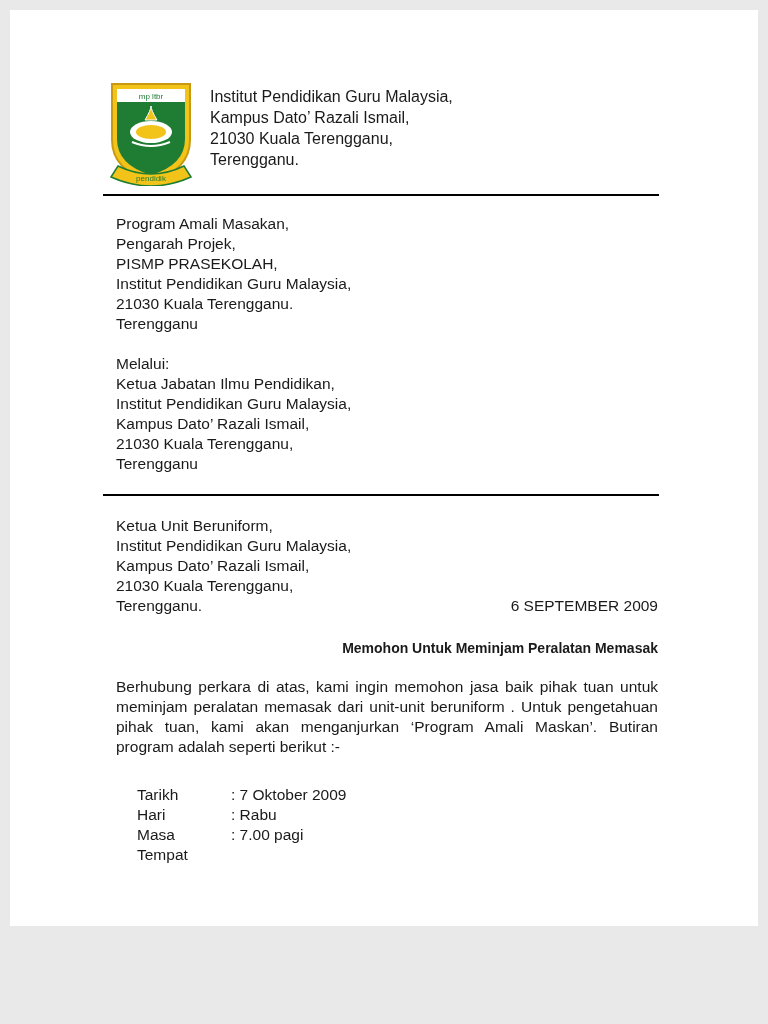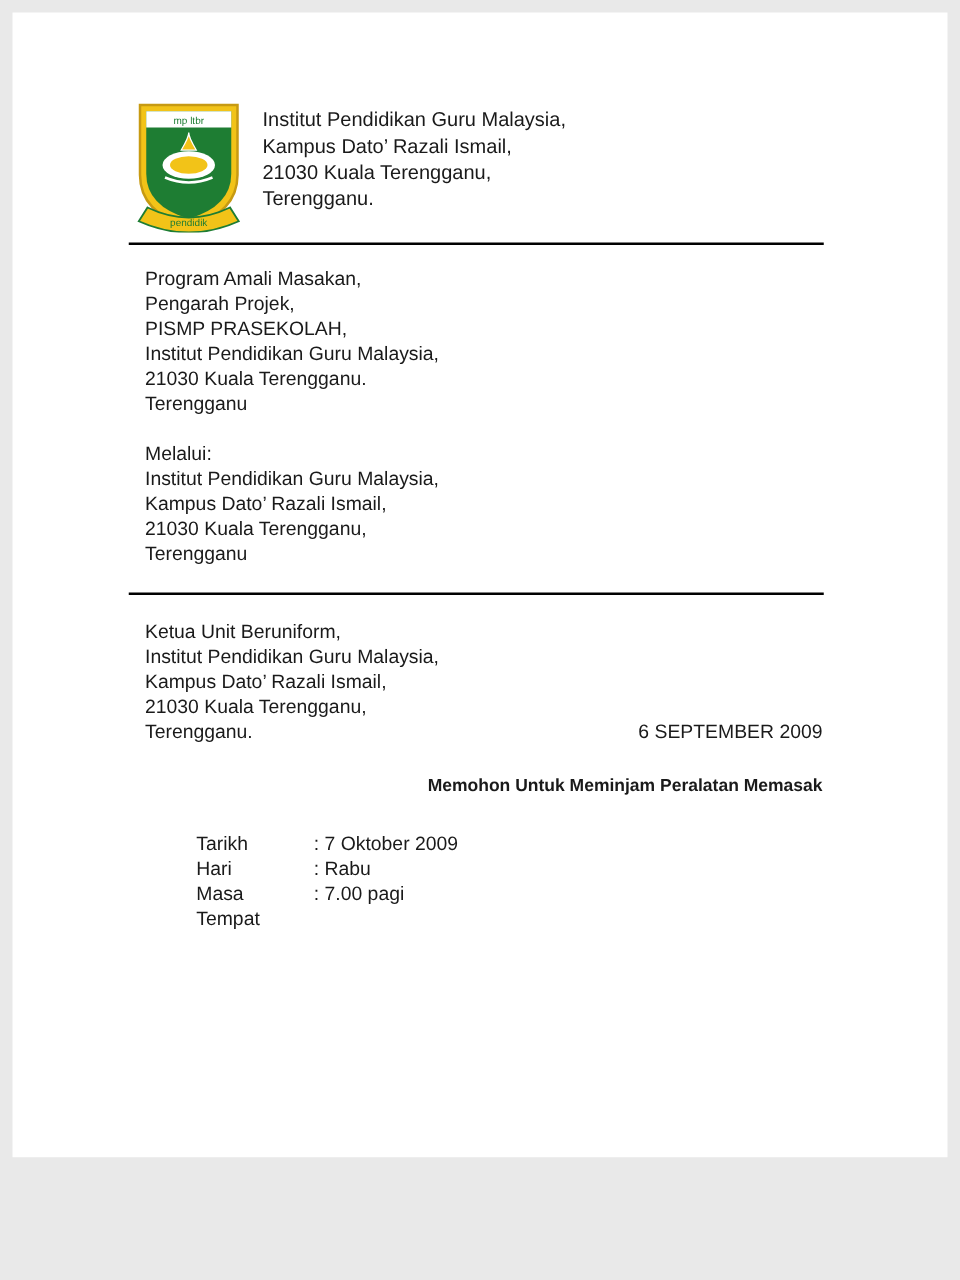--- a/index.html
+++ b/index.html
@@ -58,21 +58,21 @@
     font-weight:bold;
     text-align:right;
   }
   .body-par {
     margin-top:19px;
     font-size:15.5px;
     line-height:20px;
     text-align:justify;
   }
   .details { margin-top:28px; font-size:15.5px; line-height:20px; }
-  .detail-row { display:flex; margin-left:41px;align-items:center; }
+  .detail-row { display:flex; margin-left:21px;align-items:center; }
   .detail-label { width:94px; flex:0 0 auto; }
   .detail-value { flex:1; }
 </style>
 </head>
 <body>
 
 <div class="page">
 
   <div class="letterhead">
     <svg class="crest" viewBox="0 0 94 106" aria-hidden="true">
@@ -106,20 +106,21 @@
     <div>Program Amali Masakan,</div>
     <div>Pengarah Projek,</div>
     <div>PISMP PRASEKOLAH,</div>
     <div>Institut Pendidikan Guru Malaysia,</div>
     <div>21030 Kuala Terengganu.</div>
     <div>Terengganu</div>
   </div>
 
   <div class="addr-block block-melalui">
     <div>Melalui:</div>
+    <div>Ketua Jabatan Ilmu Pendidikan,</div>
     <div>Institut Pendidikan Guru Malaysia,</div>
     <div>Kampus Dato’ Razali Ismail,</div>
     <div>21030 Kuala Terengganu,</div>
     <div>Terengganu</div>
   </div>
 
   <hr class="rule" style="margin-top:20px;">
 
   <div class="addr-block block-addressee">
     <div>Ketua Unit Beruniform,</div>
@@ -127,20 +128,21 @@
     <div>Kampus Dato’ Razali Ismail,</div>
     <div>21030 Kuala Terengganu,</div>
     <div class="date-line">
       <span>Terengganu.</span>
       <span>6 SEPTEMBER 2009</span>
     </div>
   </div>
 
   <div class="subject">Memohon Untuk Meminjam Peralatan Memasak</div>
 
+  <div class="body-par">Berhubung perkara di atas, kami ingin memohon jasa baik pihak tuan untuk meminjam peralatan memasak dari unit-unit beruniform . Untuk pengetahuan pihak tuan, kami akan menganjurkan ‘Program Amali Maskan’. Butiran program adalah seperti berikut :-</div>
 
   <div class="details">
     <div class="detail-row">
       <span class="detail-label">Tarikh</span>
       <span class="detail-value">: 7 Oktober 2009</span>
     </div>
     <div class="detail-row">
       <span class="detail-label">Hari</span>
       <span class="detail-value">: Rabu</span>
     </div>

